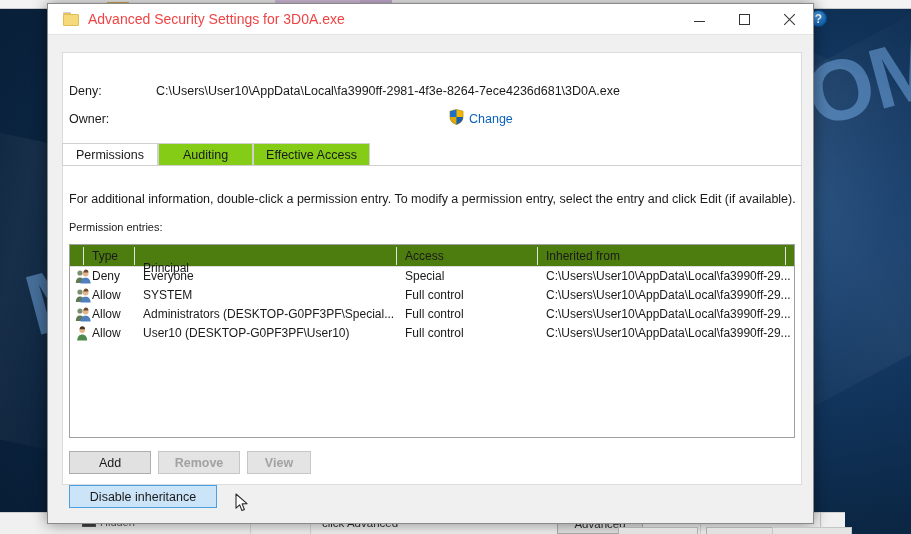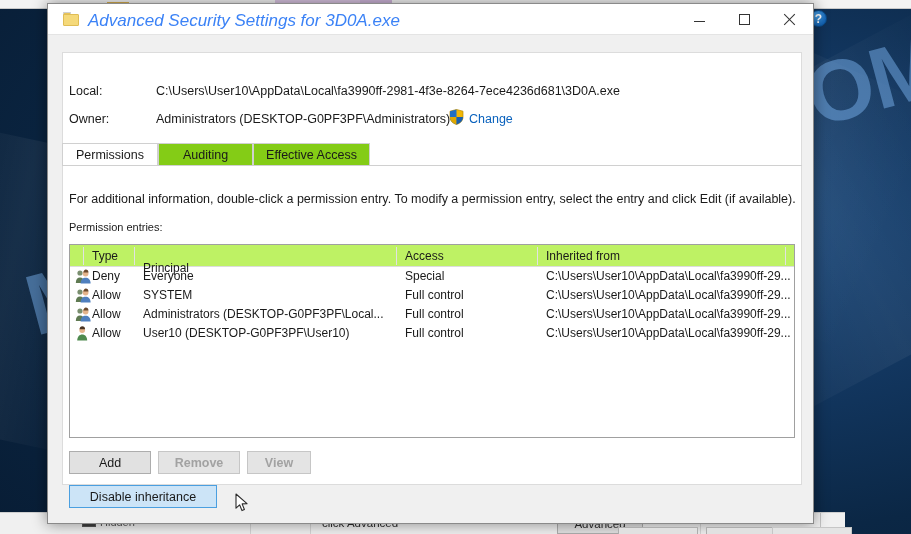--- a/index.html
+++ b/index.html
@@ -113,21 +113,21 @@
   .title-folder .tab {
     position: absolute; left: 0; top: 0; width: 8px; height: 3px;
     background: #e8c45a; border-radius: 1px 1px 0 0;
   }
   .title-folder .body {
     position: absolute; left: 0; top: 2px; width: 16px; height: 12px;
     background: #f5d97a; border: 1px solid #e0bd55; border-radius: 0 1px 1px 1px;
   }
   .title-text {
     position: absolute; left: 40px; top: 7px;
-    font-size: 17px; color: #3b82f6; white-space: nowrap; font-style: italic;
+    font-size: 14px; color: #ef4444; white-space: nowrap;
   }
   .win-btn {
     position: absolute; top: 0; width: 45px; height: 30px;
     display: flex; align-items: center; justify-content: center;
     font-size: 13px; color: #333; cursor: default;
   }
   .win-btn.min { right: 91px; }
   .win-btn.max { right: 46px; }
   .win-btn.close { right: 1px; }
   .win-btn .glyph-min { width: 11px; height: 1px; background: #333; margin-top: 5px; }
@@ -194,21 +194,21 @@
   }
 
   
   .listview {
     position: absolute; left: 21px; top: 209px;
     width: 726px; height: 194px;
     background: #ffffff; border: 1px solid #a0a0a0;
     overflow: hidden;
   }
   .lv-header {
-    position: relative; height: 22px; background: #bef264;
+    position: relative; height: 22px; background: #4d7c0f;
     border-bottom: 1px solid #dcdcdc;
     text-align: center;
   }
   .lv-th {
     position: absolute; top: 4px; font-size: 12px; color: #1a1a1a; white-space: nowrap;
   }
   .lv-sep {
     position: absolute; top: 2px; width: 1px; height: 18px; background: #e2e2e2;
   }
   .lv-rows { position: relative; }
@@ -292,24 +292,23 @@
       </div>
       <div class="win-btn close">
         <span class="glyph-close"></span>
       </div>
     </div>
 
     <div class="dlg-body">
 
       <div class="white-panel"></div>
 
-      <div class="info-row lbl-name">Local:</div>
+      <div class="info-row lbl-name">Deny:</div>
       <div class="info-row val-name">C:\Users\User10\AppData\Local\fa3990ff-2981-4f3e-8264-7ece4236d681\3D0A.exe</div>
       <div class="info-row lbl-owner">Owner:</div>
-      <div class="info-row val-owner">Administrators (DESKTOP-G0PF3PF\Administrators)</div>
 
       <div class="shield">
         <svg width="15" height="16" viewBox="0 0 15 16">
           <path d="M7.5 0.5 L14 2.2 V8 C14 12 10.6 14.6 7.5 15.5 C4.4 14.6 1 12 1 8 V2.2 Z" fill="#f2b705" stroke="#b98a00" stroke-width="0.7"></path>
           <path d="M7.5 0.5 L1 2.2 V8 C1 12 4.4 14.6 7.5 15.5 Z" fill="#1f6fc4"></path>
           <path d="M7.5 0.5 L14 2.2 V8 C14 10 13.2 11.6 12 12.8 L7.5 8 Z" fill="#1f6fc4" opacity="0.0"></path>
           <path d="M1 8 C1 12 4.4 14.6 7.5 15.5 C10.6 14.6 14 12 14 8 Z" fill="#1f6fc4" opacity="0.0"></path>
           <path d="M7.5 0.5 L14 2.2 V8 H7.5 Z" fill="#f2c14e" opacity="0.0"></path>
           <path d="M1 8 H7.5 V15.5 C4.4 14.6 1 12 1 8 Z" fill="#e0a800"></path>
           <path d="M7.5 8 H14 C14 12 10.6 14.6 7.5 15.5 Z" fill="#1a5fae"></path>
@@ -384,21 +383,21 @@
             <span class="usr-icon">
               <svg width="16" height="15" viewBox="0 0 16 15">
                 <circle cx="5" cy="4" r="2.6" fill="#7a8f6f"></circle>
                 <path d="M0.8 14 C0.8 10.3 2.6 8.6 5 8.6 C7.4 8.6 9.2 10.3 9.2 14 Z" fill="#5f7a52"></path>
                 <circle cx="10.6" cy="4.6" r="2.9" fill="#e4b48c"></circle>
                 <path d="M5.6 14.6 C5.6 10.6 7.8 8.8 10.6 8.8 C13.4 8.8 15.6 10.6 15.6 14.6 Z" fill="#4f7fbe"></path>
                 <path d="M8.4 4.0 C8.4 1.8 9.6 0.6 10.8 0.6 C12.4 0.6 13.5 1.8 13.5 3.6 L8.4 3.6 Z" fill="#6b4a2e"></path>
               </svg>
             </span>
             <span class="lv-cell" style="left:22px;">Allow</span>
-            <span class="lv-cell" style="left:73px;">Administrators (DESKTOP-G0PF3PF\Local...</span>
+            <span class="lv-cell" style="left:73px;">Administrators (DESKTOP-G0PF3PF\Special...</span>
             <span class="lv-cell" style="left:335px;">Full control</span>
             <span class="lv-cell" style="left:476px;">C:\Users\User10\AppData\Local\fa3990ff-29...</span>
           </div>
 
           <div class="lv-row">
             <span class="usr-icon">
               <svg width="16" height="15" viewBox="0 0 16 15">
                 <circle cx="7.2" cy="4" r="2.9" fill="#e4b48c"></circle>
                 <path d="M2.2 14.6 C2.2 10.4 4.6 8.4 7.2 8.4 C9.8 8.4 12.2 10.4 12.2 14.6 Z" fill="#4e8a4e"></path>
                 <path d="M4.6 3.4 C4.6 1.3 5.8 0.3 7.3 0.3 C9.0 0.3 10.1 1.4 10.1 3.2 L4.6 3.2 Z" fill="#4a3524"></path>

